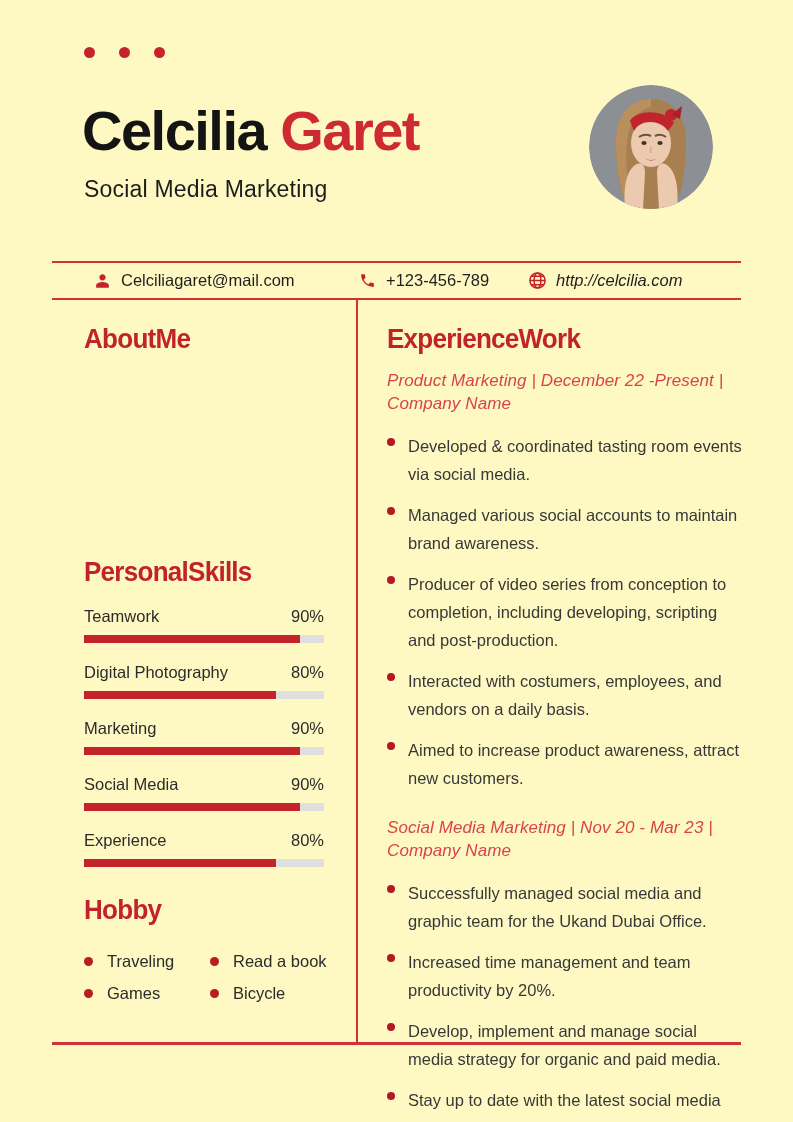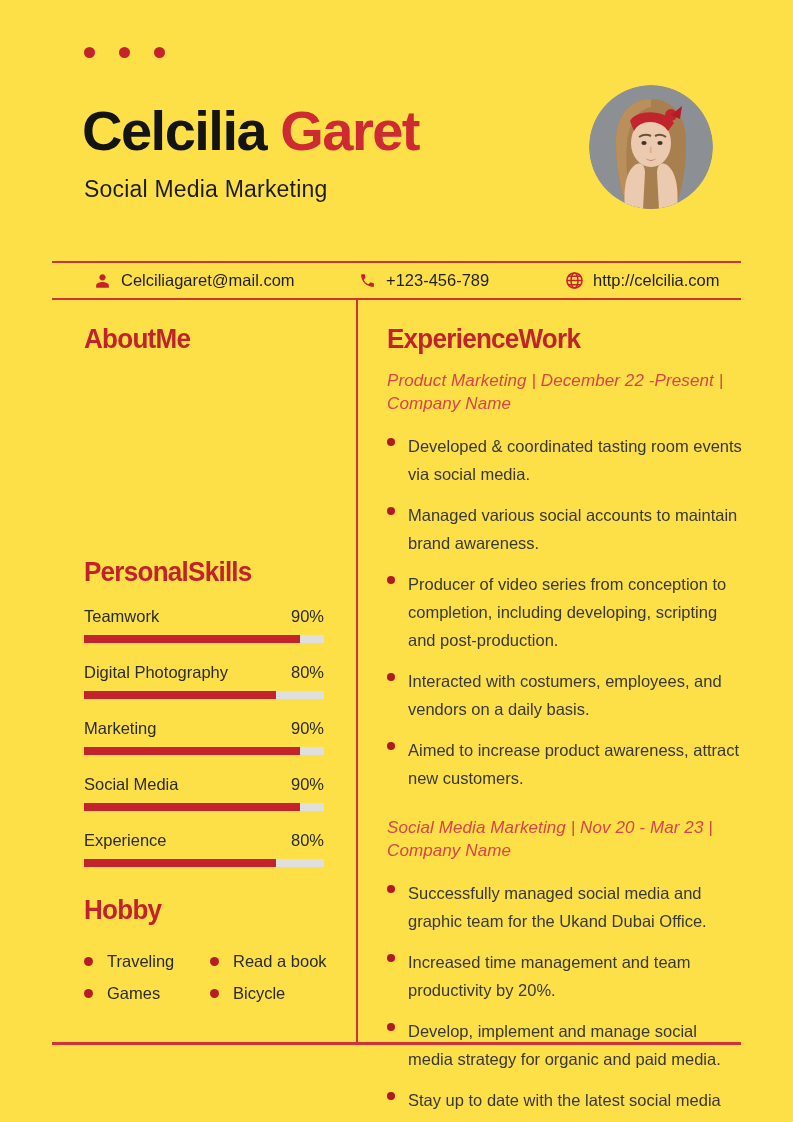--- a/index.html
+++ b/index.html
@@ -1,21 +1,21 @@
 <!DOCTYPE html>
 <html><head>
 <meta charset="utf-8">
 <style>
   * { margin:0; padding:0; box-sizing:border-box; }
   html,body { background:#e9e9e9; }
   .page {
     position:relative;
     width:793px; height:1122px;
     margin:0 auto;
-    background:#fde047;
+    background:#fef9c3;
     font-family:"Liberation Sans", sans-serif;
     color:#2f2f2f;
     overflow:hidden;
   }
   
   .dots { position:absolute; left:84px; top:47px; display:flex; gap:24px; }
   .dot { width:11px; height:11px; border-radius:50%; background:#c5232b; }
 
   
   .name {
@@ -37,21 +37,21 @@
   
   .contact {
     position:absolute; left:52px; top:261px; width:689px; height:39px;
     border-top:2.5px solid #cf3339; border-bottom:2.5px solid #cf3339;
   }
   .contact-item {
     position:absolute; top:0; height:100%;
     display:flex; align-items:center; gap:9px;
     font-size:16.5px; color:#1f1f1f;
   }
-  .ci-1 { left:41px; } .ci-2 { left:306px; } .ci-3 { left:513px; }
+  .ci-1 { left:41px; } .ci-2 { left:306px; } .ci-3 { left:476px;font-style:italic; }
   .cicon { width:19px; height:19px; flex:none; display:flex; align-items:center; justify-content:center; }
   .cicon svg { display:block; }
 
   
   .vdivider { position:absolute; left:356px; top:300px; width:2px; height:742px; background:#cf3339; }
   .hrule { position:absolute; left:52px; top:1042px; width:689px; height:2.5px; background:#cf3339; }
 
   
   .h-red {
     font-size:28px; font-weight:bold; color:#c0232c;

